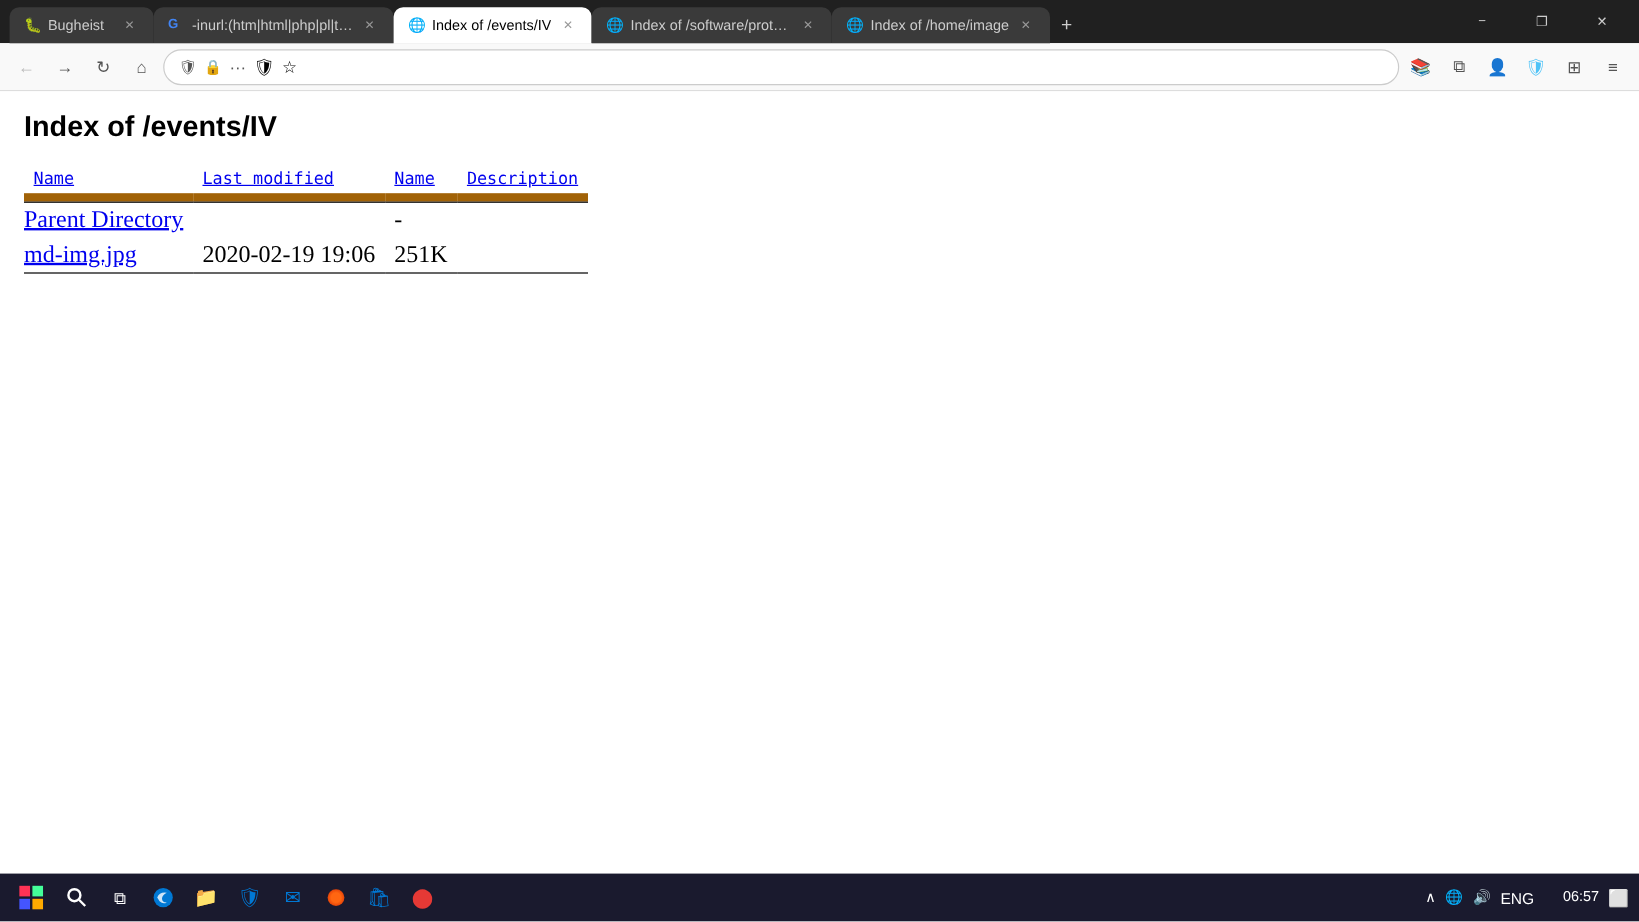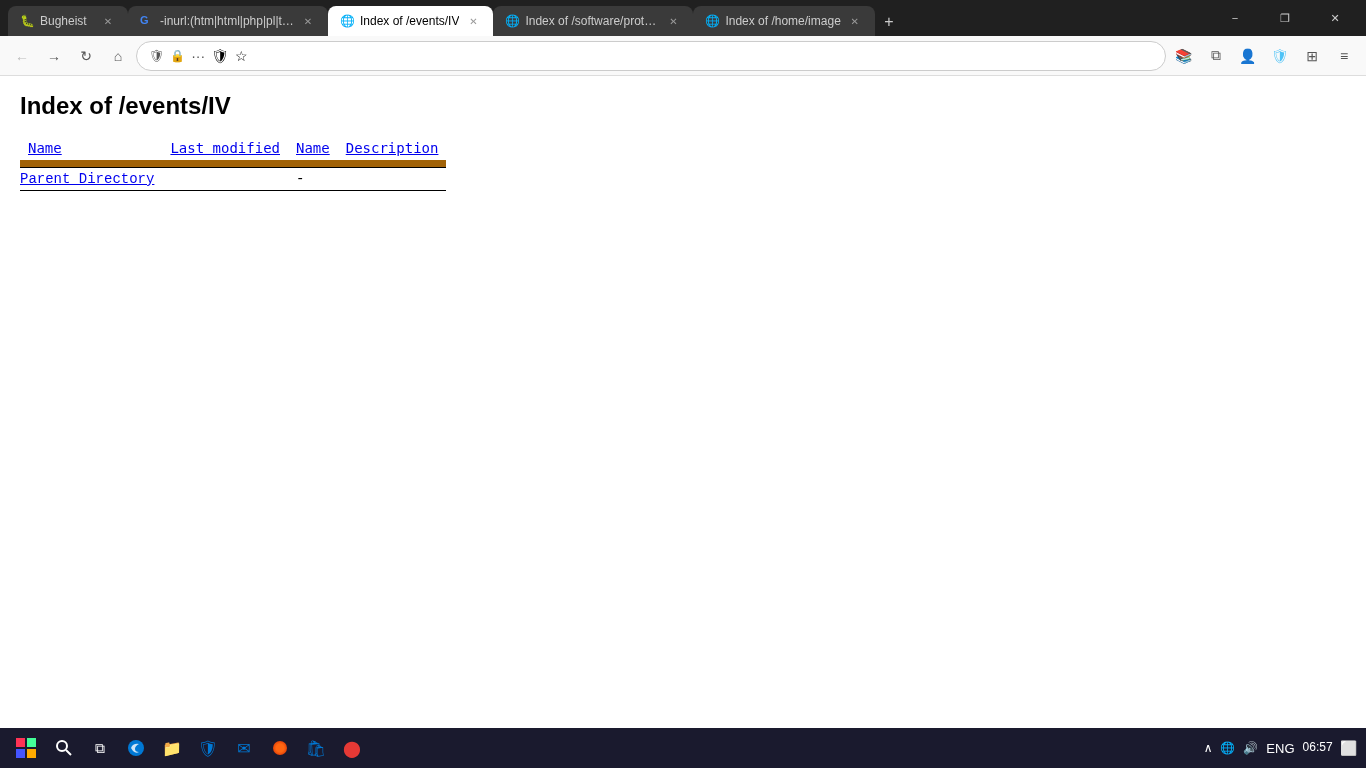--- a/index.html
+++ b/index.html
@@ -209,22 +209,22 @@
     .file-table th a {
       color: #00e;
       text-decoration: underline;
       cursor: pointer;
       font-family: monospace;
       font-size: 14px;
     }
 
     .file-table td {
       padding: 3px 8px;
-      font-family: Liberation Mono, monospace;
-      font-size: 14px;
+      font-family: Liberation Serif, serif;
+      font-size: 20px;
       white-space: nowrap;
     }
 
     .file-table td a {
       color: #00e;
       text-decoration: underline;
       cursor: pointer;
     }
 
     .file-table tr td:first-child {
@@ -277,20 +277,21 @@
       display: flex;
       align-items: center;
       gap: 8px;
       color: #fff;
       font-size: 12px;
     }
 
     .taskbar-clock {
       text-align: center;
       line-height: 1.3;
+      margin-left: 16px;
     }
 
     
     .ff-icon {
       width: 14px;
       height: 14px;
       background: radial-gradient(circle, #ff6611 40%, #cc2200 100%);
       border-radius: 50%;
     }
 
@@ -396,20 +397,26 @@
       </thead>
       <tbody id="file-table-body">
 
       <tr>
             <td><a href="#">Parent Directory</a></td>
             <td></td>
             <td>-</td>
             <td></td>
           </tr>
           <tr>
+            <td><a href="#">md-img.jpg</a></td>
+            <td>2020-02-19 19:06</td>
+            <td>251K</td>
+            <td></td>
+          </tr>
+          <tr>
             <td colspan="4" style="border-top:1px solid #000;padding:0;"></td>
           </tr>
         </tbody>
     </table>
   </div>
 
   <div class="taskbar">
     <div class="taskbar-start">
       <svg width="20" height="20" viewBox="0 0 20 20">
         <rect x="0" y="0" width="9" height="9" fill="#f35"></rect>

